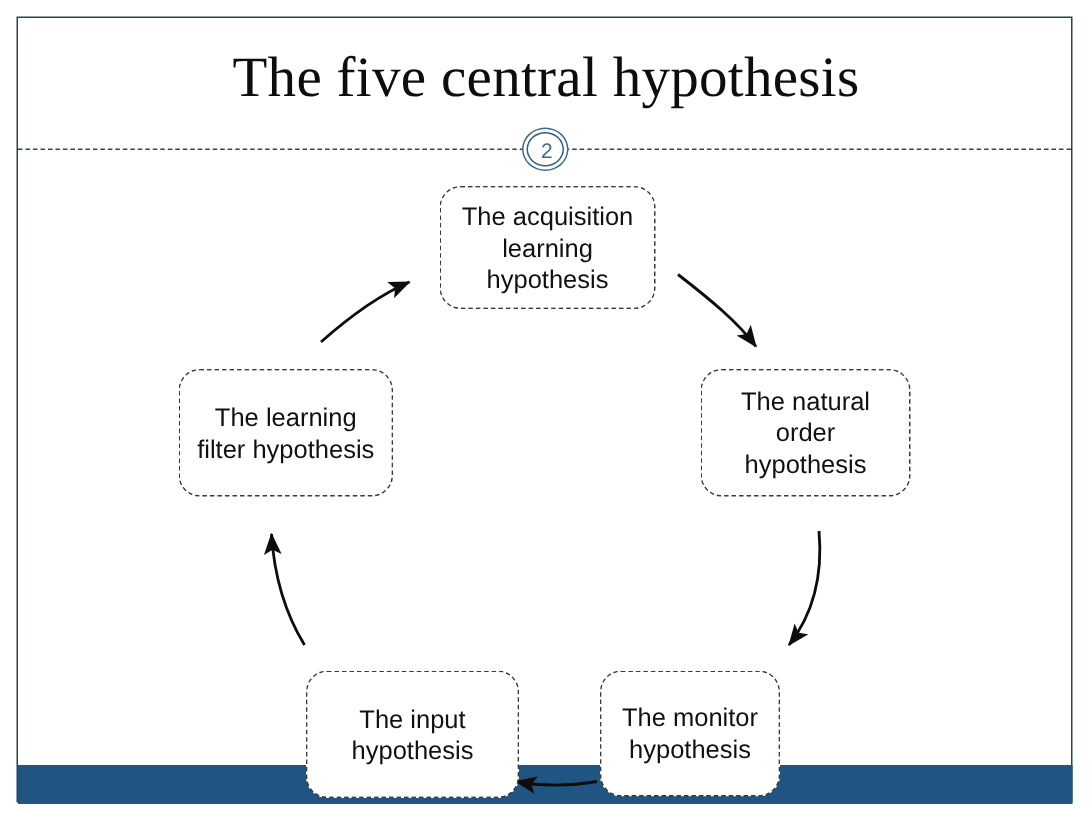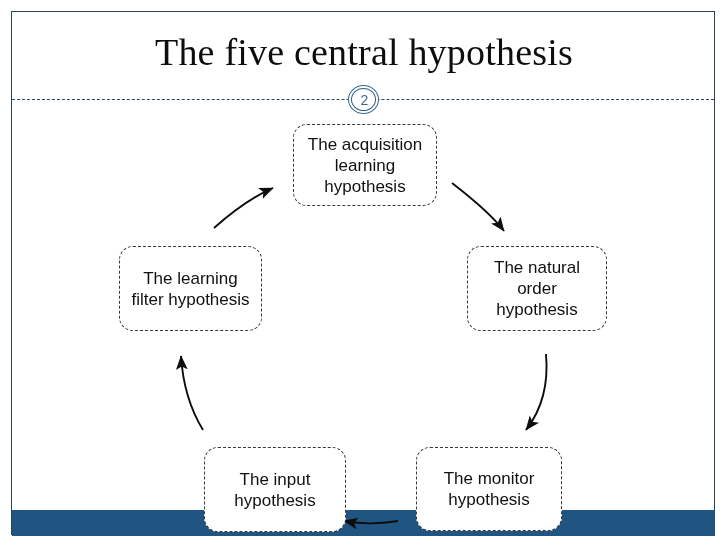--- a/index.html
+++ b/index.html
@@ -131,21 +131,21 @@
     line-height: 21px;
     color: #111111;
     font-family: Liberation Sans, sans-serif;
     z-index: 3;
     padding: 4px 8px;
   }
 
   #node-acquisition { left: 293px; top: 124px; width: 144px; height: 82px; }
   #node-natural     { left: 467px; top: 246px; width: 140px; height: 85px; }
   #node-affective   { left: 119px; top: 246px; width: 143px; height: 85px; }
-  #node-monitor     { left: 416px; top: 447px; width: 146px; height: 84px; }
+  #node-monitor     { left: 400px; top: 447px; width: 120px; height: 84px; }
   #node-input       { left: 184px; top: 447px; width: 142px; height: 85px; margin-left: 20px; }
 
   .node-label { display: block; width: 100%; }
 </style>
 </head>
 <body>
 
 <div id="slide">
 
   <div id="page-frame"></div>

